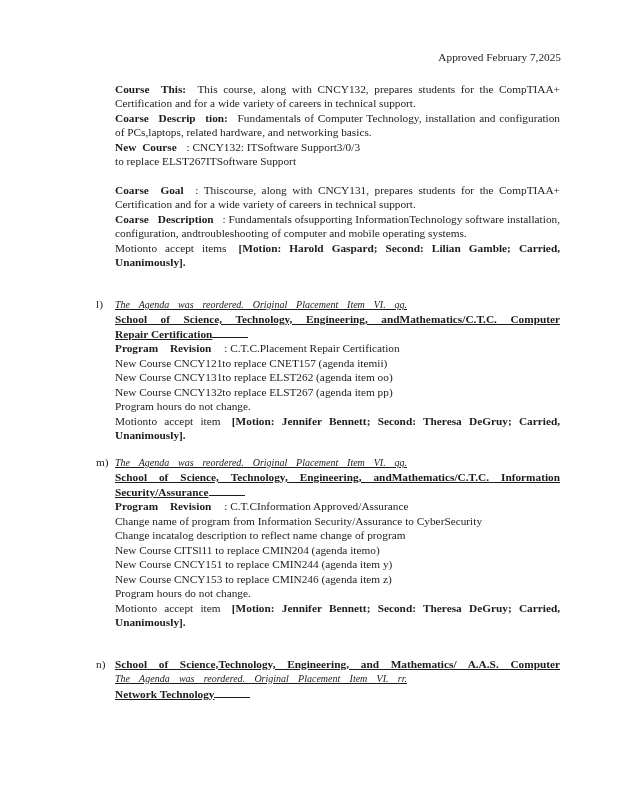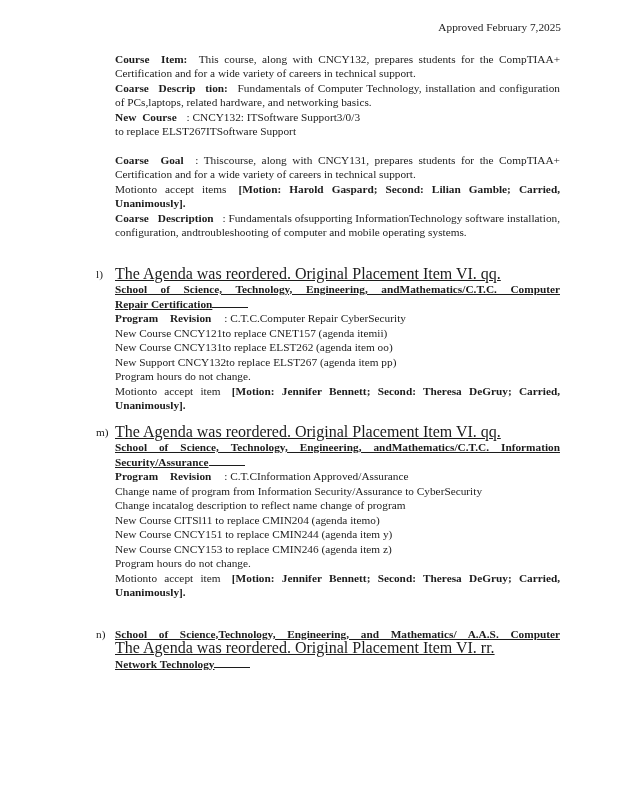--- a/index.html
+++ b/index.html
@@ -6,30 +6,30 @@
   .page{
     position:relative;
     width:618px;height:800px;
     background:#ffffff;
     font-family:"Liberation Serif","DejaVu Serif",serif;
     font-size:11.3px;line-height:14.5px;
     color:#1c1c1c;
     overflow:hidden;
     margin:0 auto;
   }
-  .approved{padding-top:20px;margin-right:57px;text-align:right;}
+  .approved{padding-top:50px;margin-right:57px;text-align:right;}
   .content{margin-left:115px;width:445px;margin-top:17px;}
   p,.line{margin:0;padding:0;}
   .just{text-align:justify;}
   .b{font-weight:bold;}
   .u{text-decoration:underline;}
   .stretch{text-align:justify;text-align-last:justify;white-space:nowrap;}
   .w352{width:352px;}
   .w292{width:292px;}
-  .agenda{font-size:16px;}
+  .agenda{font-style:italic;font-size:10px;}
   .lbl6{word-spacing:6px;margin-right:6px;}
   .lbl3{word-spacing:3px;margin-right:7px;}
   .lbl8{word-spacing:9px;margin-right:10px;}
   .mr4{margin-right:4px;}
   .mt15{margin-top:14px;}
   .mt27{margin-top:27px;}
   .mt12{margin-top:12px;}
   .item{position:relative;}
   .marker{position:absolute;left:-19px;top:0;}
   .uext{display:inline-block;width:36px;height:0.85em;border-bottom:1.2px solid #1c1c1c;}
@@ -37,21 +37,21 @@
 </head>
 <body>
 
 <div class="page">
 
   <div class="approved">Approved February 7,2025</div>
 
   <div class="content">
 
     <p class="just">
-      <span class="b lbl6">Course Item:</span>
+      <span class="b lbl6">Course This:</span>
       <span>This course, along with CNCY132, prepares students for the CompTIAA+ Certification and for a wide variety of careers in technical support.</span>
     </p>
 
     <p class="just">
       <span class="b lbl6">Coarse Descrip tion:</span>
       <span>Fundamentals of Computer Technology, installation and configuration of PCs,laptops, related hardware, and networking basics.</span>
     </p>
 
 
     <p>
@@ -60,47 +60,47 @@
     </p>
 
     <p>to replace ELST267ITSoftware Support</p>
 
     <p class="just mt15">
       <span class="b lbl6">Coarse Goal</span>
       <span>: Thiscourse, along with CNCY131, prepares students for the CompTIAA+ Certification and for a wide variety of careers in technical support.</span>
     </p>
 
     <p class="just">
-      <span class="mr4">Motionto accept items</span>
-      <span class="b">[Motion: Harold Gaspard; Second: Lilian Gamble; Carried, Unanimously].</span>
+      <span class="b lbl6">Coarse Description</span>
+      <span>: Fundamentals ofsupporting InformationTechnology software installation, configuration, andtroubleshooting of computer and mobile operating systems.</span>
     </p>
 
     <p class="just">
-      <span class="b lbl6">Coarse Description</span>
-      <span>: Fundamentals ofsupporting InformationTechnology software installation, configuration, andtroubleshooting of computer and mobile operating systems.</span>
+      <span class="mr4">Motionto accept items</span>
+      <span class="b">[Motion: Harold Gaspard; Second: Lilian Gamble; Carried, Unanimously].</span>
     </p>
 
     <div class="item mt27">
       <div class="marker">l)</div>
       <div class="stretch w292">
         <span class="agenda u">The Agenda was reordered. Original Placement Item VI. qq.</span>
       </div>
       <div class="stretch">
         <span class="b u">School of Science, Technology, Engineering, andMathematics/C.T.C. Computer</span>
       </div>
       <div class="line">
         <span class="b u">Repair Certification</span><span class="uext"></span>
       </div>
       <p>
         <span class="b lbl8">Program Revision</span>
-        <span>: C.T.C.Computer Repair CyberSecurity</span>
+        <span>: C.T.C.Placement Repair Certification</span>
       </p>
       <div class="line">New Course CNCY121to replace CNET157 (agenda itemii)</div>
       <div class="line">New Course CNCY131to replace ELST262 (agenda item oo)</div>
-      <div class="line">New Support CNCY132to replace ELST267 (agenda item pp)</div>
+      <div class="line">New Course CNCY132to replace ELST267 (agenda item pp)</div>
       <div class="line">Program hours do not change.</div>
       <p class="just">
         <span class="mr4">Motionto accept item</span>
         <span class="b">[Motion: Jennifer Bennett; Second: Theresa DeGruy; Carried, Unanimously].</span>
       </p>
     </div>
 
     <div class="item mt12">
       <div class="marker">m)</div>
       <div class="stretch w292">

